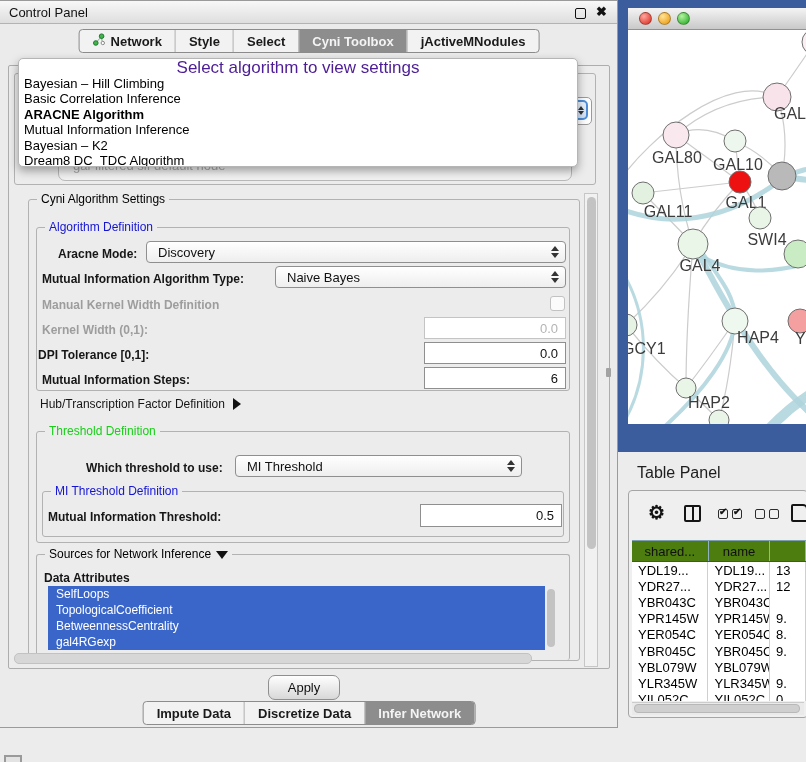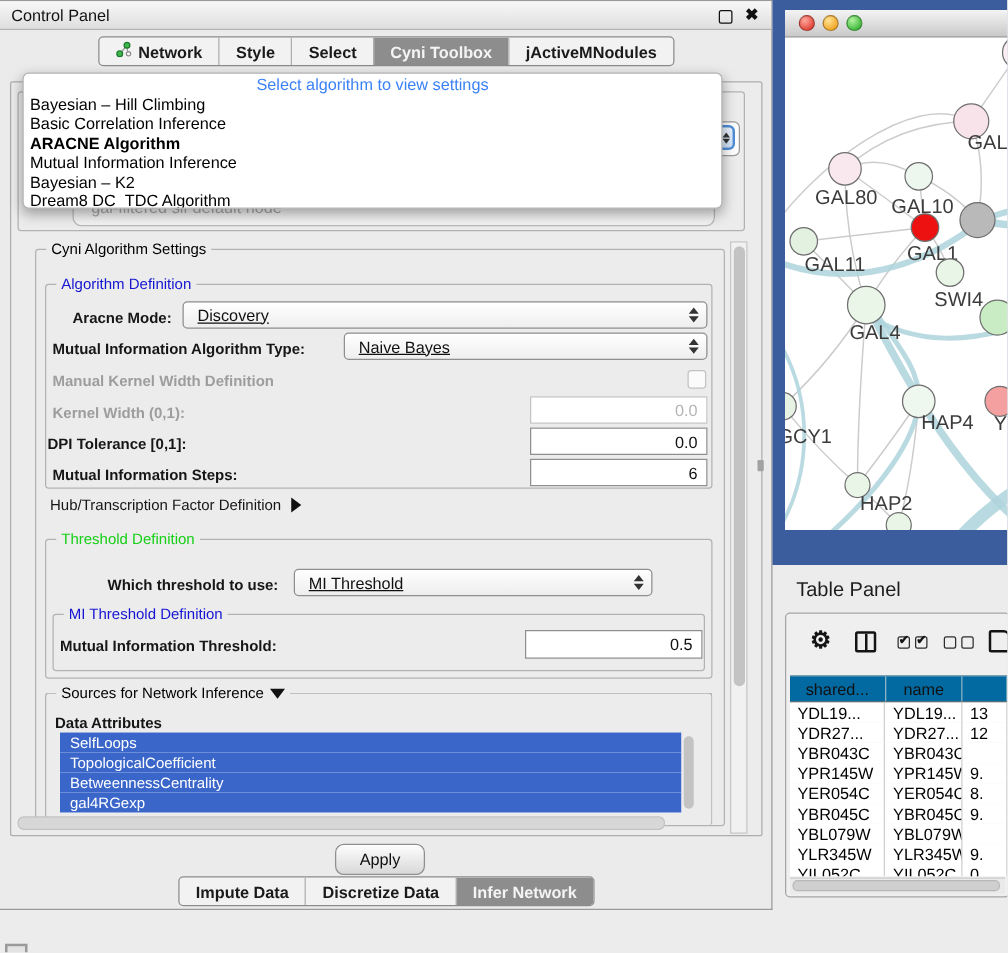--- a/index.html
+++ b/index.html
@@ -30,38 +30,38 @@
   .legend{position:absolute;top:-8px;left:8px;background:#ececec;padding:0 4px;font-size:12px;
       line-height:15px;white-space:nowrap;display:flex;align-items:center;gap:5px;}
   .legend.blue{color:#1414d2;}
   .legend.green{color:#16cf16;}
 
   .lbl{position:absolute;font-size:12px;font-weight:bold;color:#161616;white-space:nowrap;}
   .lbl.dis{color:#9d9d9d;}
 
   .combo{position:absolute;background:linear-gradient(#ffffff,#eeeeee);border:1px solid #8f8f8f;
       border-radius:4px;font-size:13px;color:#111;display:flex;align-items:center;
-      padding:0 24px 0 11px;box-sizing:border-box;text-decoration:underline;}
+      padding:0 24px 0 11px;box-sizing:border-box;}
   .spin{position:absolute;right:6px;top:50%;transform:translateY(-50%);display:flex;
       flex-direction:column;align-items:center;gap:2px;}
   .tri-up{width:0;height:0;border-left:4px solid transparent;border-right:4px solid transparent;border-bottom:5px solid #333;}
   .tri-dn{width:0;height:0;border-left:4px solid transparent;border-right:4px solid transparent;border-top:5px solid #333;}
   .tri-right{width:0;height:0;border-top:6px solid transparent;border-bottom:6px solid transparent;border-left:8px solid #111;}
   .tri-down-b{width:0;height:0;border-left:6px solid transparent;border-right:6px solid transparent;border-top:8px solid #111;}
 
   .field{position:absolute;background:#fff;border:1px solid #8f8f8f;font-size:13px;color:#111;
       display:flex;align-items:center;justify-content:flex-end;padding:0 7px;box-sizing:border-box;}
   .field.dis{border-color:#c4c4c4;color:#b4b4b4;}
   .checkbox{position:absolute;width:13px;height:13px;border:1px solid #c2c2c2;border-radius:3px;background:#fbfbfb;}
 
   
   .popup{position:absolute;left:18px;top:57px;width:560px;height:109px;background:#fff;
       border:1px solid #b5b5b5;border-radius:5px;box-shadow:0 4px 10px rgba(0,0,0,.35);
       z-index:30;box-sizing:border-box;overflow:hidden;}
-  .popup-hint{height:17px;line-height:17px;text-align:center;color:#3b82f6;font-size:13px;}
+  .popup-hint{height:17px;line-height:17px;text-align:center;color:#4c1d95;font-size:17px;}
   .popup-item{height:15.4px;line-height:15.4px;padding-left:5px;font-size:13px;color:#000;white-space:nowrap;}
   .popup-item.sel{font-weight:bold;}
 
   .ghost-combo{position:absolute;left:58px;top:148px;width:514px;height:32px;border:1px solid #b9b9b9;
       border-radius:7px;background:#f2f2f2;z-index:2;box-sizing:border-box;
       font-size:13px;color:#a9a9a9;display:flex;align-items:center;padding-left:14px;}
   .focus-combo{position:absolute;left:80px;top:96px;width:512px;height:28px;border:1px solid #9a9a9a;
       border-radius:5px;background:#fdfdfd;z-index:2;box-sizing:border-box;}
   .focus-spin{position:absolute;right:3px;top:2px;width:15px;height:20px;border:2px solid #4e8ed8;
       border-radius:5px;background:linear-gradient(#eaf2fc,#cfe2f8);box-sizing:border-box;
@@ -99,21 +99,21 @@
       border:1px solid #a5a5a5;border-radius:4px;box-sizing:border-box;}
   .gear{position:absolute;font-size:19px;font-weight:bold;color:#141414;line-height:19px;}
   .split-ico{position:absolute;width:17px;height:17px;border:2px solid #141414;border-radius:2px;box-sizing:border-box;}
   .split-ico::after{content:"";position:absolute;left:50%;top:0;width:2px;height:100%;background:#141414;transform:translateX(-50%);}
   .cb{position:relative;display:inline-block;width:10px;height:10px;border:1.5px solid #2c2c2c;border-radius:2px;box-sizing:border-box;}
   .cb.checked::after{content:"\2714";position:absolute;left:0px;top:-4px;font-size:10px;font-weight:bold;color:#141414;}
   .page-ico{position:absolute;width:17px;height:18px;border:2px solid #141414;border-radius:2px 5px 2px 2px;box-sizing:border-box;}
 
   .tp-table{position:absolute;left:632px;top:540px;width:174px;height:161px;overflow:hidden;font-size:13px;}
   .t-hrow{display:flex;height:22px;border-top:1px solid #7d9fae;border-bottom:1px solid #4c4c4c;box-sizing:border-box;}
-  .t-hcell{background:#0369a1;border-right:1px solid #8fb3c2;box-sizing:border-box;display:flex;
+  .t-hcell{background:#4d7c0f;border-right:1px solid #8fb3c2;box-sizing:border-box;display:flex;
       align-items:center;justify-content:center;color:#111;}
   .t-row{display:flex;height:16.2px;background:#fff;}
   .t-cell{border-right:1px solid #cfcfcf;box-sizing:border-box;display:flex;align-items:center;
       padding-left:6px;color:#000;white-space:nowrap;overflow:hidden;}
   .tp-hscroll-track{position:absolute;left:632px;top:702px;width:172px;height:12px;background:#eaeaea;border-top:1px solid #cccccc;}
   .tp-hthumb{position:absolute;left:634px;top:704px;width:166px;height:9px;background:#cfcfcf;border:1px solid #b8b8b8;border-radius:4px;box-sizing:border-box;}
 
   .splitter-dot{position:absolute;left:606px;top:368px;width:5px;height:9px;background:#a2a2a2;border-radius:1px;}
   .corner-ico{position:absolute;left:4px;top:755px;width:18px;height:12px;border:2px solid #9a9a9a;background:#e3e3e3;box-sizing:border-box;}
 </style>

